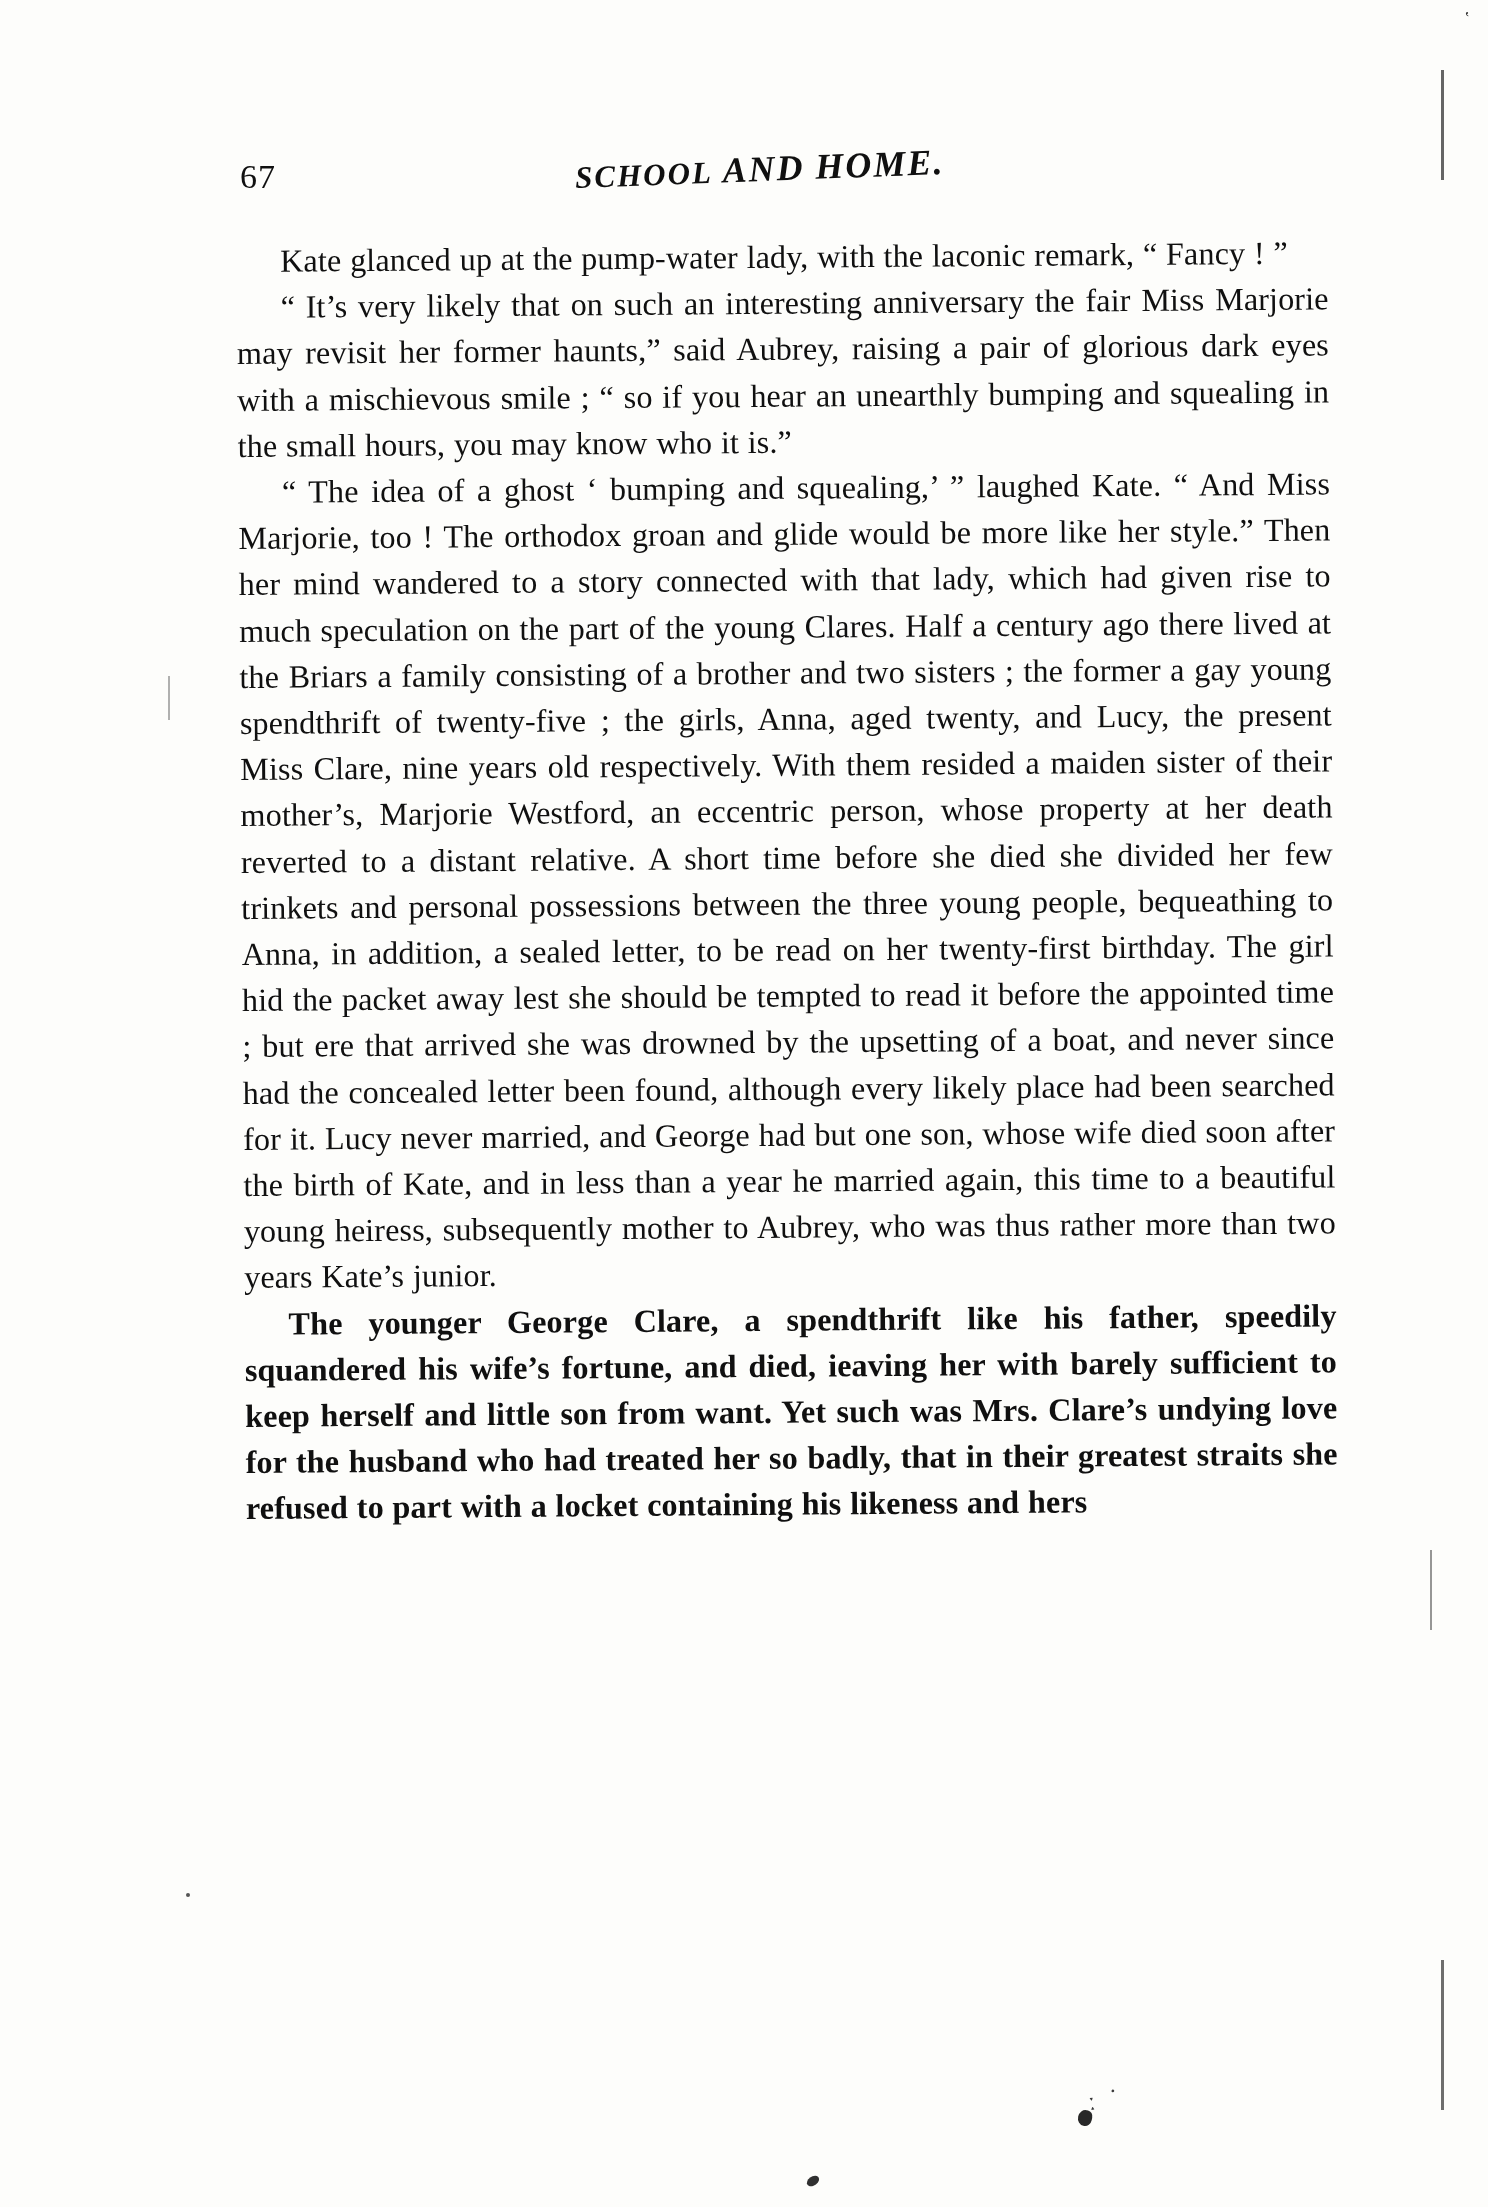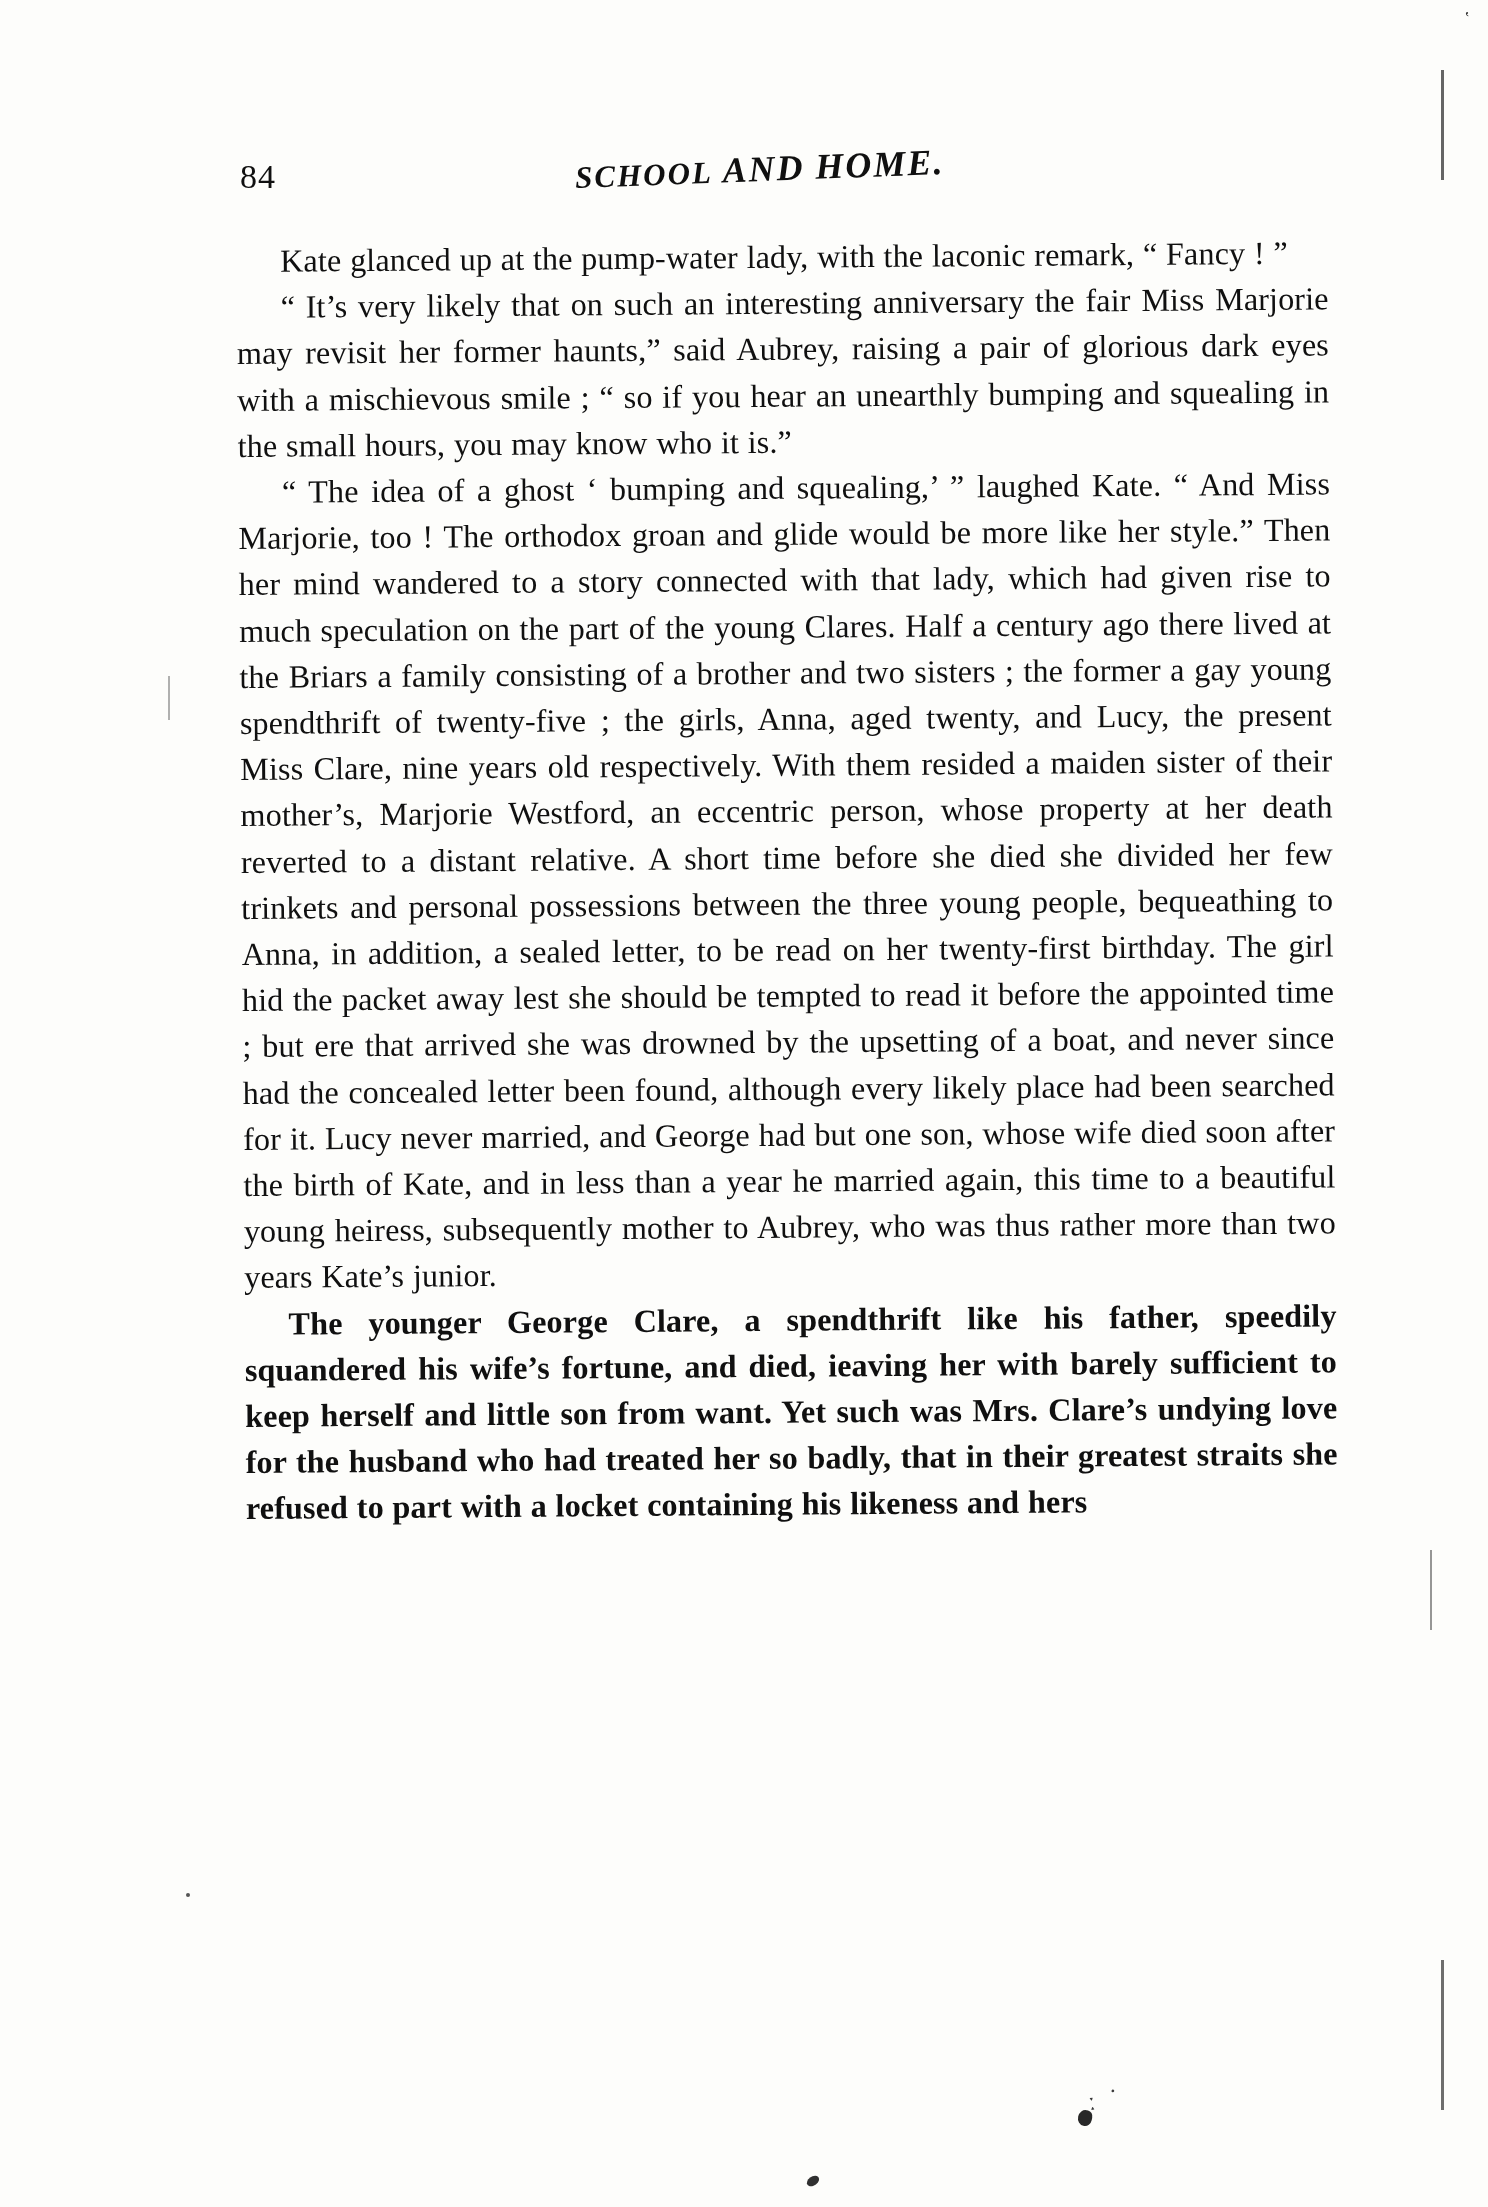--- a/index.html
+++ b/index.html
@@ -167,21 +167,21 @@
 <div class="page">
 
   <div class="tick-topright">ʽ</div>
   <div class="edge-right-top"></div>
   <div class="edge-right-mid"></div>
   <div class="edge-right-low"></div>
   <div class="edge-left-mark"></div>
   <div class="dot-left-1"></div>
 
   <div class="header">
-    <div class="folio">84</div>
+    <div class="folio">67</div>
     <div class="running-head">
       <span class="sm">SCHOOL</span>
       <span>AND HOME.</span>
     </div>
   </div>
 
   <div class="body-block skew">
     <p class="para indent">Kate glanced up at the pump-water lady, with the laconic remark, “ Fancy ! ”</p>
     <p class="para indent">“ It’s very likely that on such an interesting anniversary the fair Miss Marjorie may revisit her former haunts,” said Aubrey, raising a pair of glorious dark eyes with a mischievous smile ; “ so if you hear an unearthly bumping and squealing in the small hours, you may know who it is.”</p>
     <p class="para indent">“ The idea of a ghost ‘ bumping and squealing,’ ” laughed Kate.  “ And Miss Marjorie, too !  The orthodox groan and glide would be more like her style.”  Then her mind wandered to a story connected with that lady, which had given rise to much speculation on the part of the young Clares.  Half a century ago there lived at the Briars a family consisting of a brother and two sisters ; the former a gay young spendthrift of twenty-five ; the girls, Anna, aged twenty, and Lucy, the present Miss Clare, nine years old respectively.  With them resided a maiden sister of their mother’s, Marjorie Westford, an eccentric person, whose property at her death reverted to a distant relative.  A short time before she died she divided her few trinkets and personal possessions between the three young people, bequeathing to Anna, in addition, a sealed letter, to be read on her twenty-first birthday.  The girl hid the packet away lest she should be tempted to read it before the appointed time ; but ere that arrived she was drowned by the upsetting of a boat, and never since had the concealed letter been found, although every likely place had been searched for it.  Lucy never married, and George had but one son, whose wife died soon after the birth of Kate, and in less than a year he married again, this time to a beautiful young heiress, subsequently mother to Aubrey, who was thus rather more than two years Kate’s junior.</p>

